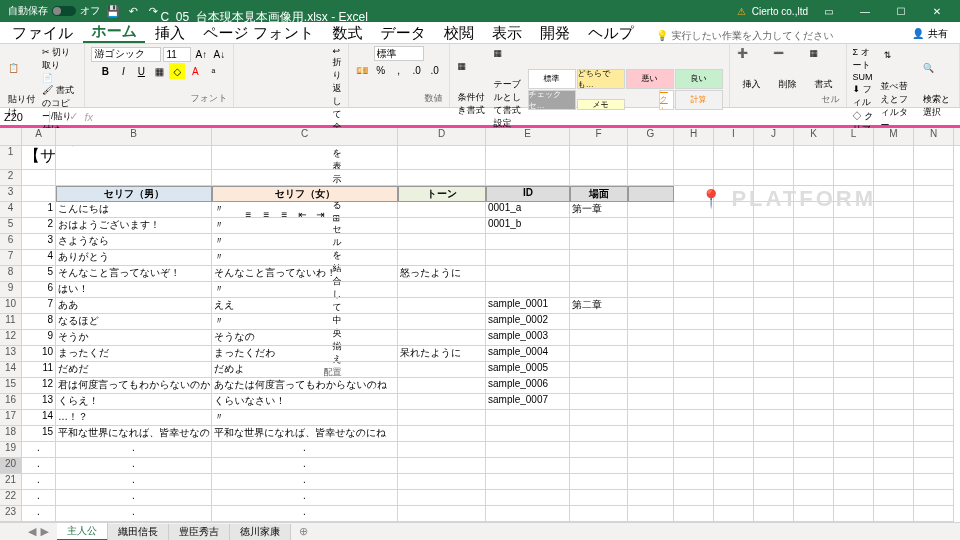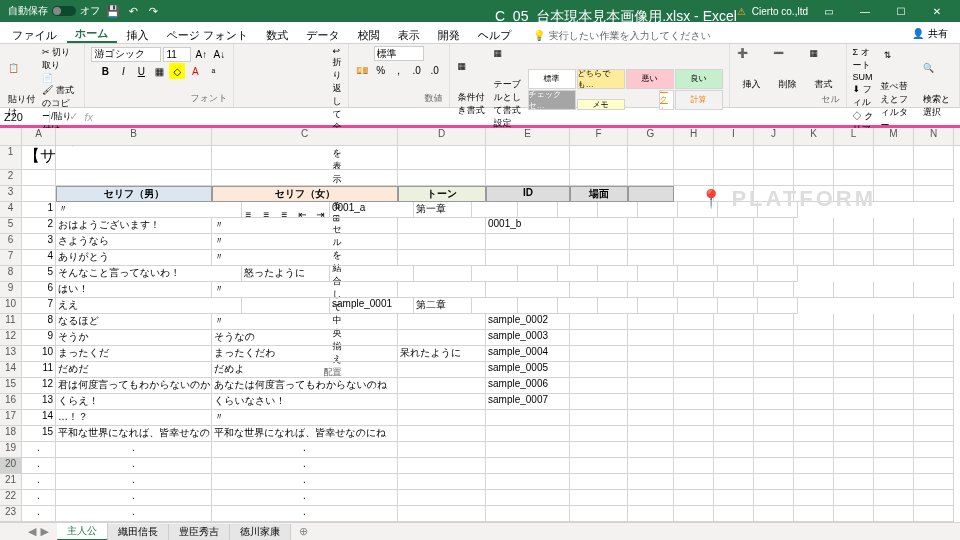--- a/index.html
+++ b/index.html
@@ -1,29 +1,29 @@
 <!DOCTYPE html>
 <html><head>
 <meta charset="utf-8">
 <style>
 * { margin: 0; padding: 0; box-sizing: border-box; font-family: "Yu Gothic UI", "Meiryo", sans-serif; }
 body { background: #fff; width: 960px; height: 540px; overflow: hidden; font-size: 11px; }
 
 .titlebar { height: 22px; background: #217346; display: flex; align-items: center; padding: 0 8px; color: #fff; }
 .titlebar .left { display: flex; align-items: center; gap: 6px; }
-.titlebar .center { flex: 1; text-align: right; font-size: 14px; margin-top: 12px; }
+.titlebar .center { flex: 1; text-align: left; font-size: 12px; margin-top: 12px; }
 .titlebar .right { display: flex; align-items: center; gap: 6px; font-size: 10px; }
 .titlebar .winbtn { width: 30px; text-align: center; }
 .autosave { font-size: 10px; display: flex; align-items: center; gap: 4px; }
 .toggle { width: 24px; height: 10px; background: #0b4a2e; border-radius: 5px; position: relative; }
 .toggle::after { content: ""; position: absolute; left: 1px; top: 1px; width: 8px; height: 8px; background: #888; border-radius: 50%; }
 .qat-icon { width: 14px; height: 14px; display: inline-flex; align-items: center; justify-content: center; }
 
 .tabs { height: 22px; background: #fff; border-bottom: 1px solid #d4d4d4; display: flex; align-items: flex-end; padding: 0 4px; gap: 2px; }
-.tab { padding: 0 8px; font-size: 11px; cursor: pointer; }
+.tab { padding: 0 8px; font-size: 15px; cursor: pointer; }
 .tab.active { border-bottom: 2px solid #217346; color: #217346; font-weight: bold; }
 .tell-me { margin-left: 12px; color: #666; font-size: 10px; }
 .share { margin-left: auto; padding: 2px 8px; font-size: 10px; }
 
 .ribbon { height: 64px; background: #f3f2f1; border-bottom: 1px solid #d4d4d4; display: flex; }
 .ribbon-group { border-right: 1px solid #e1dfdd; padding: 2px 6px; display: flex; flex-direction: column; justify-content: space-between; }
 .ribbon-group-label { font-size: 9px; color: #666; text-align: right; font-family: Liberation Serif, serif; }
 .ribbon-content { flex: 1; display: flex; align-items: center; gap: 4px; }
 .ribbon-btn { display: flex; flex-direction: column; align-items: center; font-size: 9px; gap: 2px; padding: 2px; }
 .ribbon-btn .icon { width: 16px; height: 16px; }
@@ -334,20 +334,21 @@
         <div class="cell wI"></div>
         <div class="cell wJ"></div>
         <div class="cell wK"></div>
         <div class="cell wL"></div>
         <div class="cell wM"></div>
         <div class="cell wN"></div>
       </div>
       <div class="row">
         <div class="rowhead">4</div>
         <div class="cell wA num">1</div>
+        <div class="cell wB">こんにちは</div>
         <div class="cell wC">〃</div>
         <div class="cell wD"></div>
         <div class="cell wE">0001_a</div>
         <div class="cell wF">第一章</div>
         <div class="cell wG"></div>
         <div class="cell wH"></div>
         <div class="cell wI"></div>
         <div class="cell wJ"></div>
         <div class="cell wK"></div>
         <div class="cell wL"></div>
@@ -401,20 +402,21 @@
         <div class="cell wI"></div>
         <div class="cell wJ"></div>
         <div class="cell wK"></div>
         <div class="cell wL"></div>
         <div class="cell wM"></div>
         <div class="cell wN"></div>
       </div>
       <div class="row">
         <div class="rowhead">8</div>
         <div class="cell wA num">5</div>
+        <div class="cell wB">そんなこと言ってないぞ！</div>
         <div class="cell wC">そんなこと言ってないわ！</div>
         <div class="cell wD">怒ったように</div>
         <div class="cell wE"></div>
         <div class="cell wF"></div>
         <div class="cell wG"></div>
         <div class="cell wH"></div>
         <div class="cell wI"></div>
         <div class="cell wJ"></div>
         <div class="cell wK"></div>
         <div class="cell wL"></div>
@@ -434,20 +436,21 @@
         <div class="cell wI"></div>
         <div class="cell wJ"></div>
         <div class="cell wK"></div>
         <div class="cell wL"></div>
         <div class="cell wM"></div>
         <div class="cell wN"></div>
       </div>
       <div class="row">
         <div class="rowhead">10</div>
         <div class="cell wA num">7</div>
+        <div class="cell wB">ああ</div>
         <div class="cell wC">ええ</div>
         <div class="cell wD"></div>
         <div class="cell wE">sample_0001</div>
         <div class="cell wF">第二章</div>
         <div class="cell wG"></div>
         <div class="cell wH"></div>
         <div class="cell wI"></div>
         <div class="cell wJ"></div>
         <div class="cell wK"></div>
         <div class="cell wL"></div>

